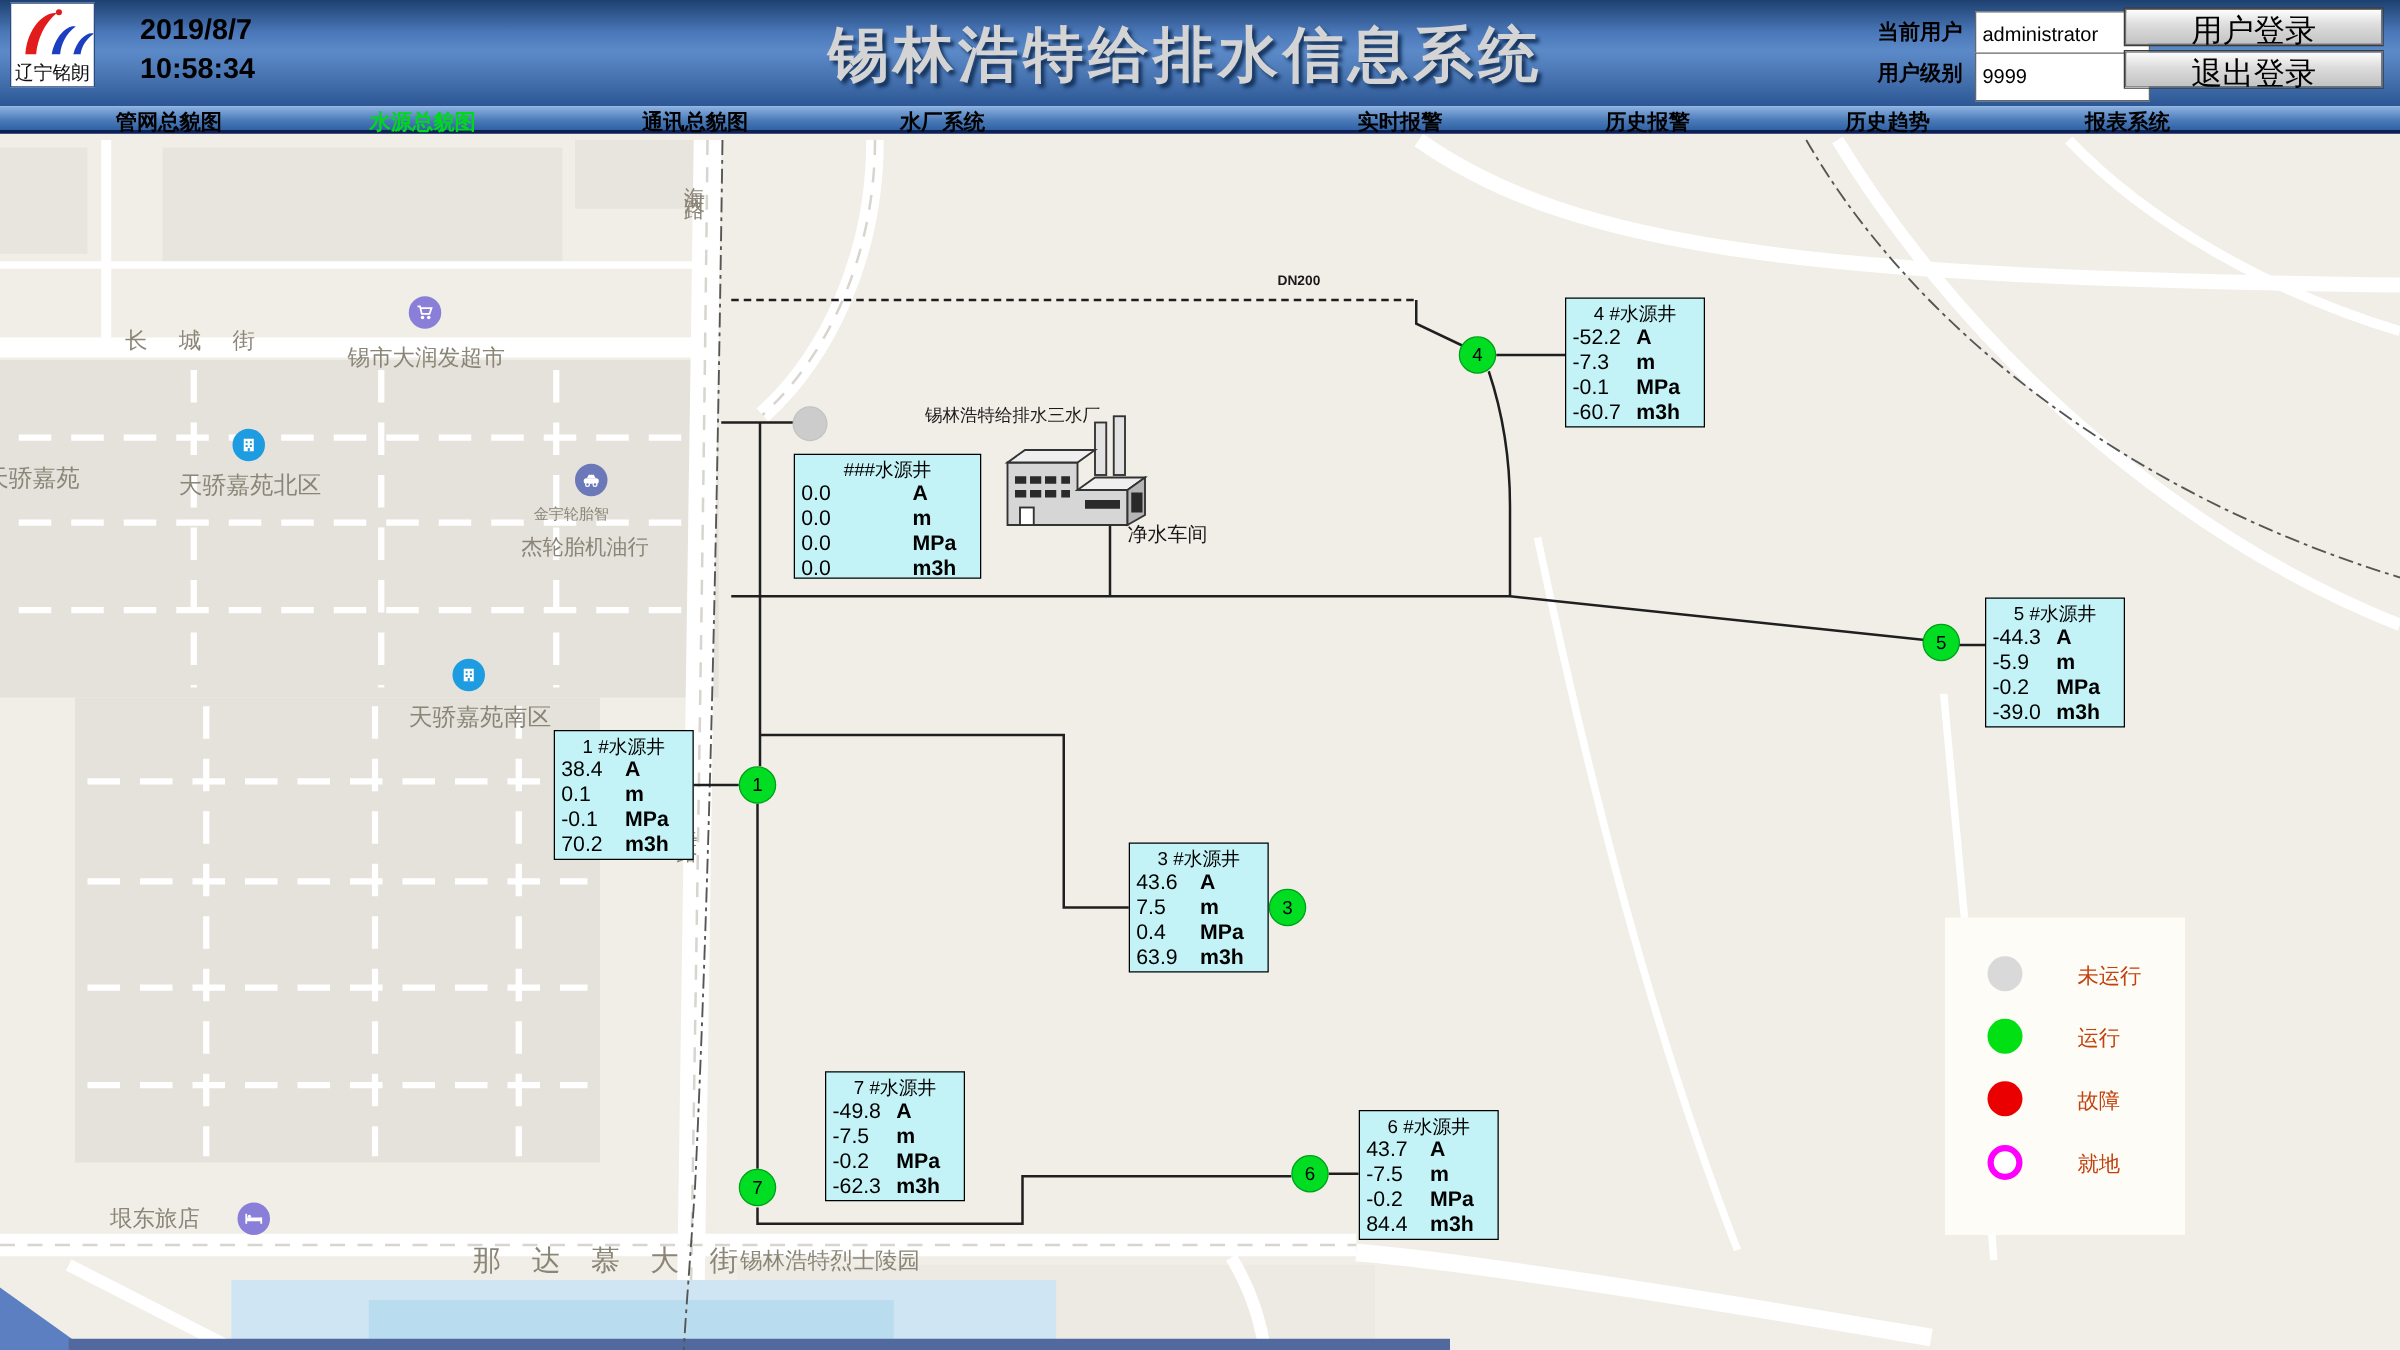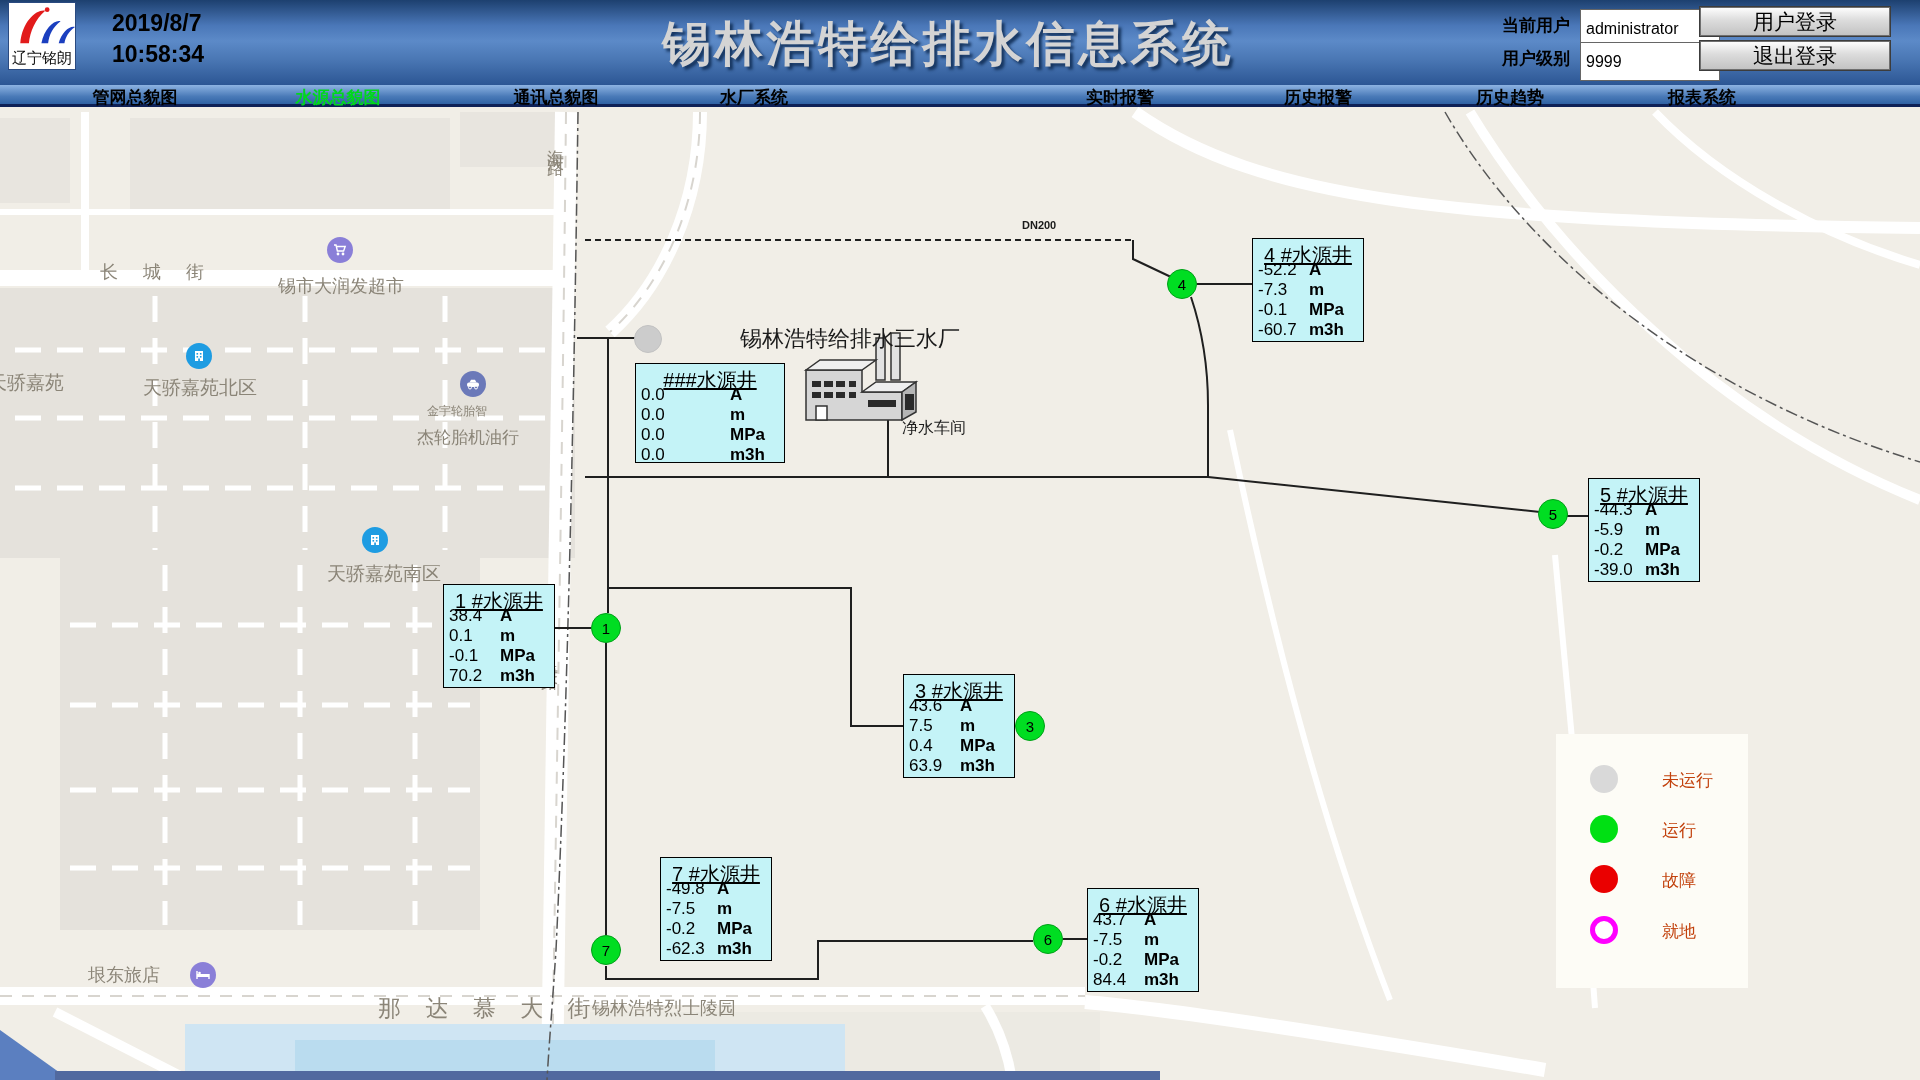--- a/index.html
+++ b/index.html
@@ -15,24 +15,24 @@
   .logo-text { position:absolute; left:0; bottom:1px; width:100%; text-align:center;
     font-size:15px; color:#111; }
   .datetime { position:absolute; left:112px; top:8px; color:#000; font-weight:bold;
     font-size:23px; line-height:31px; z-index:21; }
   .apptitle { position:absolute; left:50%; top:12px; transform:translateX(-52%);
     font-size:48px; font-weight:bold; letter-spacing:4px; color:#d4d4d4;
     text-shadow:3px 3px 3px #16355f; white-space:nowrap; z-index:21; }
   .hlabel { position:absolute; font-size:17px; font-weight:bold; color:#000; z-index:22; white-space:nowrap; }
   .hinput { position:absolute; width:140px; height:39px; background:#fff; border:1px solid #666;
     font-family:"Liberation Sans",sans-serif; font-size:16px; font-weight:normal; padding-left:5px; z-index:22; }
-  .hbutton { position:absolute; width:190px; height:29px; z-index:22; cursor:pointer;
+  .hbutton { position:absolute; width:206px; height:29px; z-index:22; cursor:pointer;
     background:linear-gradient(180deg,#fdfdfd,#dcdcdc 45%,#c3c3c3);
     border:1px solid #6f6f6f; box-shadow:0 0 0 1px #3c3c3c; font-family:Liberation Serif, serif;
-    font-size:21px; color:#000; }
+    font-size:25px; color:#000; }
 
   
   .nav { position:absolute; left:0; top:85px; width:1920px; height:22px; z-index:20;
     background:linear-gradient(180deg,#8db3e2,#4a7ab8 60%,#2f62a4); border-bottom:3px solid #0e2157; }
   .navitem { position:absolute; top:1px; transform:translateX(-50%); font-size:17px; font-weight:bold;
     color:#000; cursor:pointer; white-space:nowrap; }
   .navitem.active { color:#00d81c; }
 
   
   #mapsvg { position:absolute; left:0; top:0; width:1920px; height:1080px; z-index:1; }
@@ -40,21 +40,21 @@
   .vert { writing-mode:vertical-rl; letter-spacing:5px; }
   .darklabel { color:#1a1a1a; }
   .poi { position:absolute; width:26px; height:26px; border-radius:50%; z-index:3;
     display:flex; align-items:center; justify-content:center; }
   .poi svg { width:16px; height:16px; }
 
   
   .wellbox { position:absolute; width:112px; height:104px; background:#c4f3f7;
     border:1px solid #000; z-index:5; }
   .wellbox.wide { width:150px; height:100px; }
-  .wb-title { text-align:center; font-size:20px; color:#000; padding-top:3px; height:21px; white-space:nowrap;text-decoration:underline; }
+  .wb-title { text-align:center; font-size:15px; color:#000; padding-top:3px; height:21px; white-space:nowrap; }
   .wb-row { display:flex; padding:0 6px 0 5px; height:20px; line-height:20px; font-size:17px; color:#000; }
   .wb-val { flex:1; }
   .wb-unit { font-weight:bold; width:48px; text-align:left; }
 
   .wellcircle { position:absolute; width:30px; height:30px; border-radius:50%; z-index:4;
     display:flex; align-items:center; justify-content:center; font-size:15px; color:#000; cursor:pointer; }
   .wellcircle.running { background:#00dd22; border:1px solid #00a018; }
   .wellcircle.idle { width:28px; height:28px; background:#cccccc; border:1px solid #c2c2c2; }
 
   
@@ -218,21 +218,21 @@
   <div class="maplabel" style="left:143px;top:375px;font-size:19px">天骄嘉苑北区</div>
   <div class="maplabel" style="left:427px;top:403px;font-size:12px">金宇轮胎智</div>
   <div class="maplabel" style="left:417px;top:426px;font-size:17px">杰轮胎机油行</div>
   <div class="maplabel" style="left:327px;top:561px;font-size:19px">天骄嘉苑南区</div>
   <div class="maplabel vert" style="left:544px;top:136px;font-size:17px">海河路</div>
   <div class="maplabel vert" style="left:538px;top:650px;font-size:17px">海河路</div>
   <div class="maplabel" style="left:88px;top:963px;font-size:18px">垠东旅店</div>
   <div class="maplabel" style="left:378px;top:993px;font-size:23px;letter-spacing:9px">那 达 慕 大 街</div>
   <div class="maplabel" style="left:592px;top:996px;font-size:18px">锡林浩特烈士陵园</div>
   <div class="maplabel darklabel" style="left:1022px;top:219px;font-size:11px;font-weight:bold">DN200</div>
-  <div class="maplabel darklabel" style="left:740px;top:324px;font-size:22px">锡林浩特给排水三水厂</div>
+  <div class="maplabel darklabel" style="left:740px;top:324px;font-size:14px">锡林浩特给排水三水厂</div>
   <div class="maplabel darklabel" style="left:902px;top:418px;font-size:16px">净水车间</div>
 
   <div class="poi" style="left:327px;top:237px;background:#8a7fd8">
     <svg viewBox="0 0 16 16">
         <path d="M2,3 h2 l1.4,6 h6.2 l1.6,-4.5 H5" stroke="#fff" stroke-width="1.4" fill="none"></path>
         <circle cx="6" cy="12" r="1.4" fill="#fff"></circle>
         <circle cx="11" cy="12" r="1.4" fill="#fff"></circle>
       </svg>
   </div>
   <div class="poi" style="left:186px;top:343px;background:#1e9ce2">

